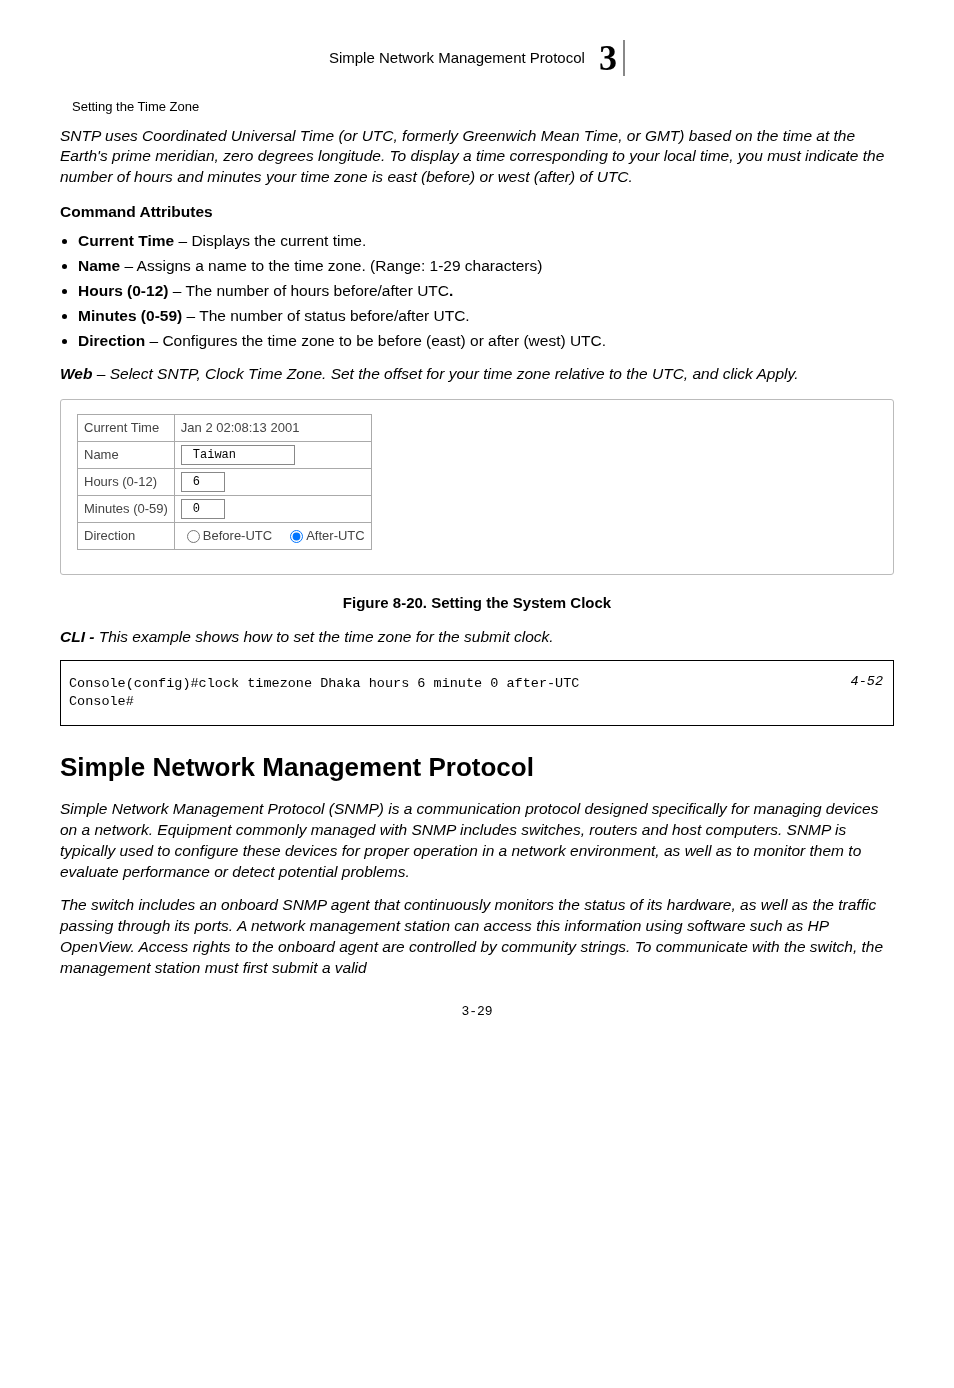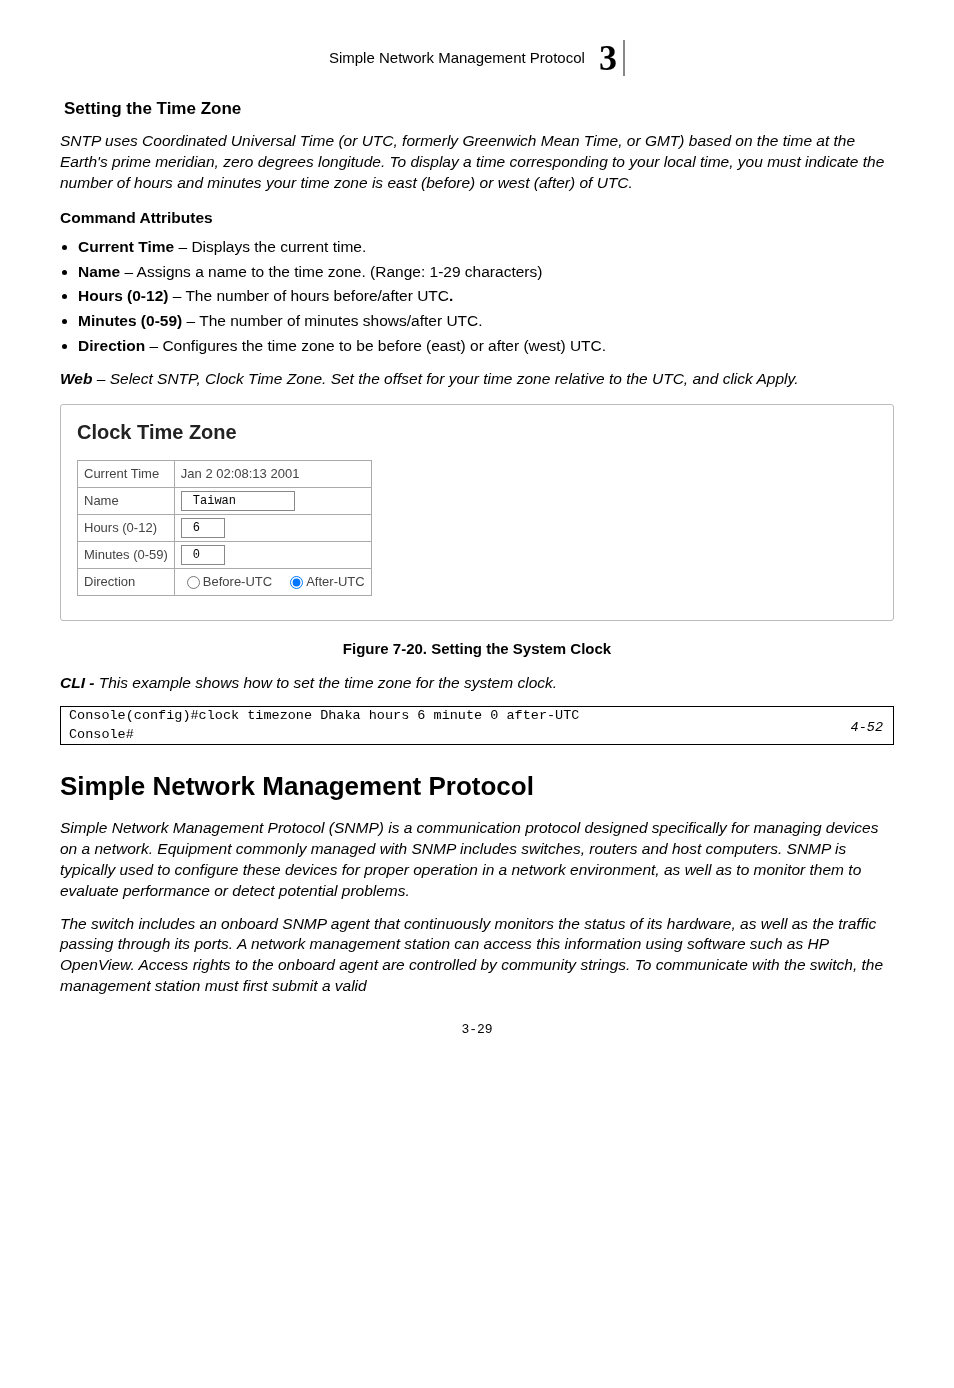--- a/index.html
+++ b/index.html
@@ -29,23 +29,23 @@
     margin-left: 10px;
     font-family: "Times New Roman", serif;
     font-weight: 900;
     font-size: 36px;
     border-right: 2px solid #888;
     padding-right: 6px;
     position: relative;
     line-height: 1;
   }
   h3 {
-    font-size: 17px;
-    font-weight: bold;
-    margin: 22px 0 10px 4px;
+    font-size: 13px;
+    font-weight: normal;
+    margin: 22px 0 10px 12px;
   }
   h4 {
     font-size: 15.5px;
     font-weight: bold;
     margin: 14px 0 8px 0;
   }
   p {
     margin: 8px 0 12px 0;
     font-style: italic;
   }
@@ -94,21 +94,21 @@
   }
   .radio-cell input { margin: 0 3px 0 6px; vertical-align: middle; }
   .fig-caption {
     text-align: center;
     font-weight: bold;
     font-size: 15px;
     margin: 6px 0 14px 0;
   }
   .code-block {
     border: 1px solid #000;
-    padding: 0 8px;
+    padding: 14px 8px;
     font-family: "Courier New", monospace;
     font-size: 13.5px;
     white-space: pre;
     margin: 6px 0 20px 0;
     position: relative;
     line-height: 1.35;
   }
   .code-ref {
     font-style: italic;
     position: absolute;
@@ -140,30 +140,29 @@
 <h3>Setting the Time Zone</h3>
 
 <p>SNTP uses Coordinated Universal Time (or UTC, formerly Greenwich Mean Time, or GMT) based on the time at the Earth's prime meridian, zero degrees longitude. To display a time corresponding to your local time, you must indicate the number of hours and minutes your time zone is east (before) or west (after) of UTC.</p>
 
 <h4>Command Attributes</h4>
 
 <ul>
   <li><b>Current Time</b><span> – Displays the current time.</span></li>
   <li><b>Name</b><span> – Assigns a name to the time zone. (Range: 1-29 characters)</span></li>
   <li><b>Hours (0-12)</b><span> – The number of hours before/after UTC</span><b>.</b></li>
-  <li><b>Minutes (0-59)</b><span> – The number of minutes shows/after UTC.</span></li>
+  <li><b>Minutes (0-59)</b><span> – The number of status before/after UTC.</span></li>
   <li><b>Direction</b><span> – Configures the time zone to be before (east) or after (west) UTC.</span></li>
 </ul>
 
 <p>
   <b>Web</b><span> – Select SNTP, Clock Time Zone. Set the offset for your time zone relative to the UTC, and click Apply.</span>
 </p>
 
 <div class="panel">
-  <div class="panel-title">Clock Time Zone</div>
   <table class="form-table">
     <tbody>
         <tr>
       <td class="label-cell">Current Time</td>
       <td colspan="2">Jan 2 02:08:13 2001</td>
     </tr>
     <tr>
       <td class="label-cell">Name</td>
       <td colspan="2">
         <input class="txt" style="width: 90px;" value="Taiwan">
@@ -187,24 +186,24 @@
         <input type="radio" name="dir" style=""><span>Before-UTC</span>
       </td>
       <td class="radio-cell" style="border-left:none">
         <input type="radio" name="dir" checked="" style=""><span>After-UTC</span>
       </td>
     </tr>
   </tbody>
     </table>
 </div>
 
-<div class="fig-caption">Figure 7-20.  Setting the System Clock</div>
+<div class="fig-caption">Figure 8-20.  Setting the System Clock</div>
 
 <p>
-  <b>CLI - </b><span>This example shows how to set the time zone for the system clock.</span>
+  <b>CLI - </b><span>This example shows how to set the time zone for the submit clock.</span>
 </p>
 
 <div class="code-block"><span>Console(config)#clock timezone Dhaka hours 6 minute 0 after-UTC</span><span class="code-ref italic">4-52</span>
 <span>Console#</span></div>
 
 <h1 class="section">Simple Network Management Protocol</h1>
 
 <p>Simple Network Management Protocol (SNMP) is a communication protocol designed specifically for managing devices on a network. Equipment commonly managed with SNMP includes switches, routers and host computers. SNMP is typically used to configure these devices for proper operation in a network environment, as well as to monitor them to evaluate performance or detect potential problems.</p>
 
 <p>The switch includes an onboard SNMP agent that continuously monitors the status of its hardware, as well as the traffic passing through its ports. A network management station can access this information using software such as HP OpenView. Access rights to the onboard agent are controlled by community strings. To communicate with the switch, the management station must first submit a valid</p>

